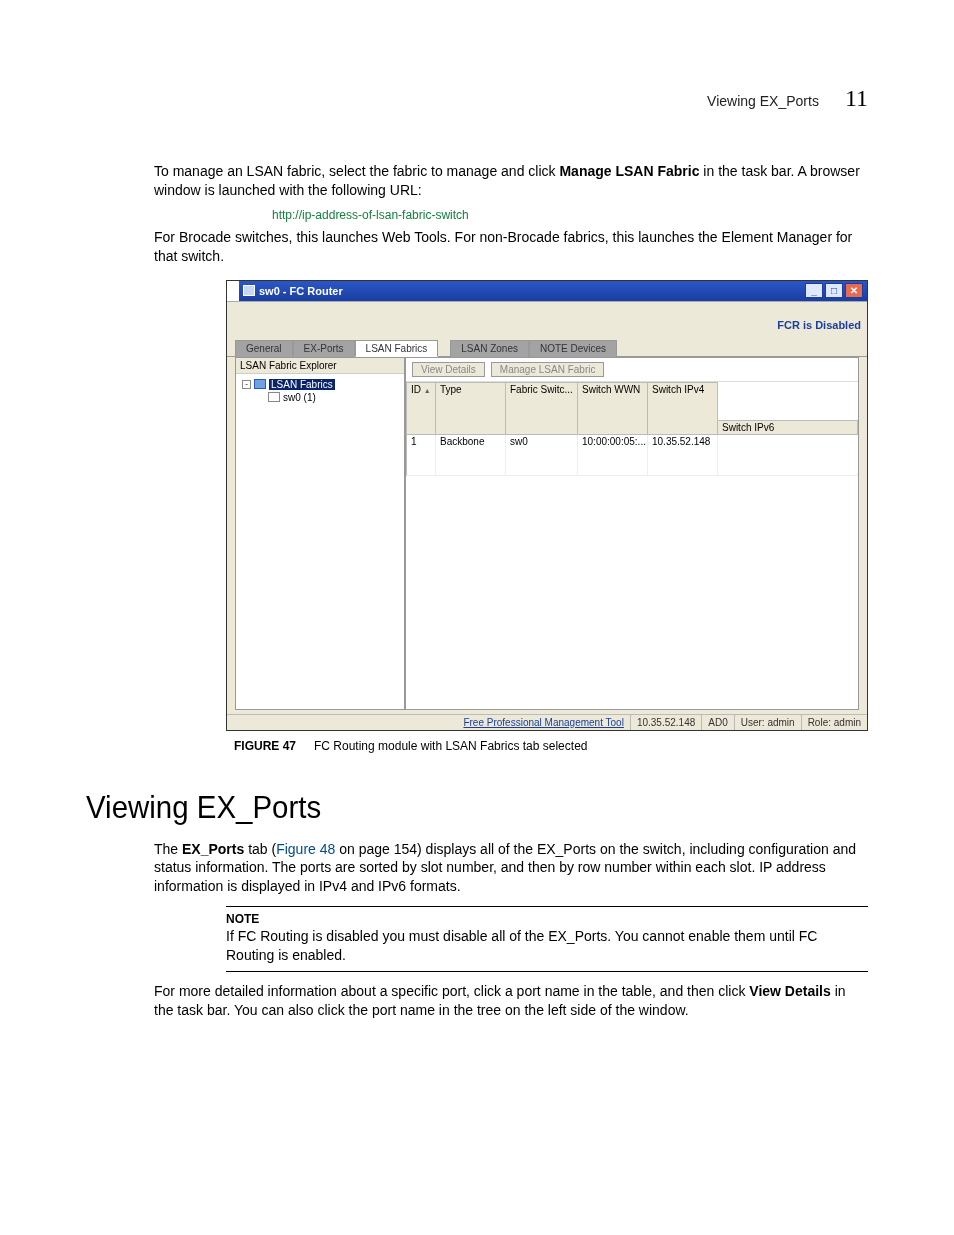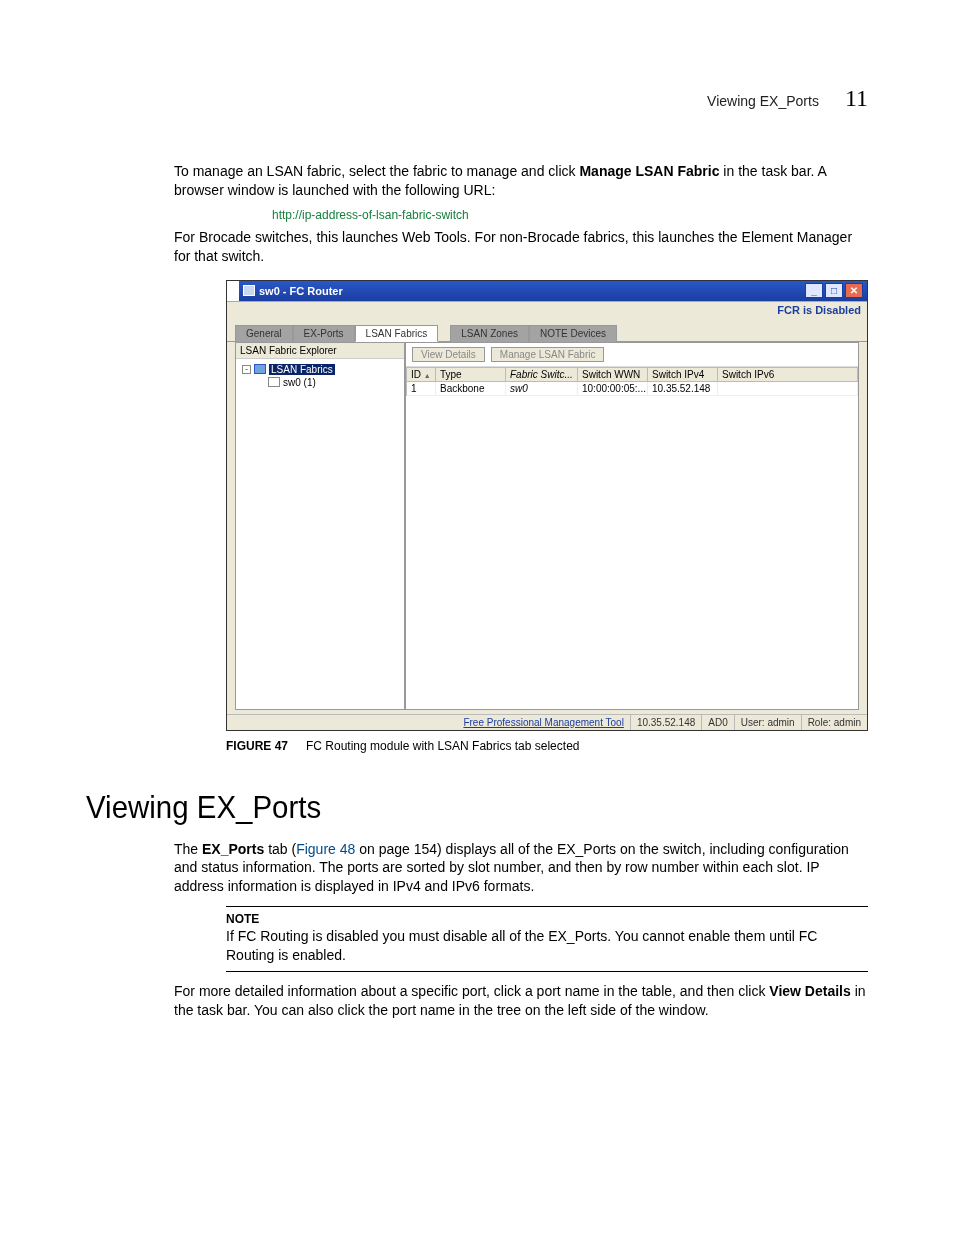--- a/index.html
+++ b/index.html
@@ -17,21 +17,21 @@
     justify-content: flex-end;
     align-items: baseline;
     gap: 26px;
     margin-bottom: 50px;
   }
   .header-label { font-size: 14px; color: #222; }
   .page-number { font-size: 24px; font-family: Georgia, 'Times New Roman', serif; margin-top: 30px; }
   .body-text {
     font-size: 14px;
     line-height: 1.35;
-    margin: 0 0 8px 88px;
+    margin: 0 0 8px 68px;
   }
   .link-text {
     color: #15803d; font-size: 12px;
     margin: 0 0 6px 186px;
   }
   .bold { font-weight: bold; }
   .fig-wrap {
     margin: 14px 0 6px 140px;
     border: 1px solid #333;
   }
@@ -59,21 +59,21 @@
   .win-body {
     background: #ece9d8;
     border-top: 1px solid #aaa;
     height: 429px;
     display: flex;
     flex-direction: column;
   }
   .status-row {
     display: flex; justify-content: flex-end;
     font-size: 11px; font-weight: bold; color: #1a3ea0;
-    padding: 2px 6px 8px 6px;
+    padding: 17px 6px 8px 6px;
   }
   .tabs {
     display: flex;
     padding: 0 8px;
     gap: 0;
     font-size: 10px;
     border-bottom: 1px solid #999;
   }
   .tab {
     padding: 2px 10px;
@@ -166,24 +166,24 @@
     border: 1px solid #eee;
     border-left: none;
     border-top: none;
     padding: 1px 4px;
     overflow: hidden;
     white-space: nowrap;
   }
   .cell:first-child { border-left: 1px solid #bbb; }
   .c-id { width: 30px; }
   .c-type { width: 70px; }
-  .c-fs { width: 72px; font-style: italic; }
+  .c-fs { width: 72px; }
   .c-wwn { width: 70px; }
   .c-ip4 { width: 70px; }
-  .c-ip6 { width: 68px; flex: 1; }
+  .c-ip6 { width: 68px; flex: 1; margin-top: 38px; }
   .sort-ind { font-size: 7px; color: #666; }
   .win-footer {
     display: flex;
     justify-content: flex-end;
     align-items: center;
     gap: 0;
     background: #ece9d8;
     border-top: 1px solid #bbb;
     font-size: 10px;
     color: #333;
@@ -194,21 +194,21 @@
     padding: 0 6px;
     height: 100%;
     display: flex;
     align-items: center;
   }
   .win-footer .link { color: #1a3ea0; text-decoration: underline; border-left: none; }
   .figure-caption {
     font-size: 12px;
     margin: 8px 0 0 140px;
   }
-  .figure-caption .fc-lab { font-weight: bold; margin-right: 18px; }
+  .figure-caption .fc-lab { font-weight: bold; margin-right: 18px; margin-left: 8px; }
   h1.section-heading {
     font-family: Arial, Helvetica, sans-serif;
     font-weight: normal;
     font-size: 32px;
     margin: 36px 0 14px 0;
     transform: scaleX(0.92);
     transform-origin: left;
   }
   .note-block {
     border-top: 1px solid #000;

